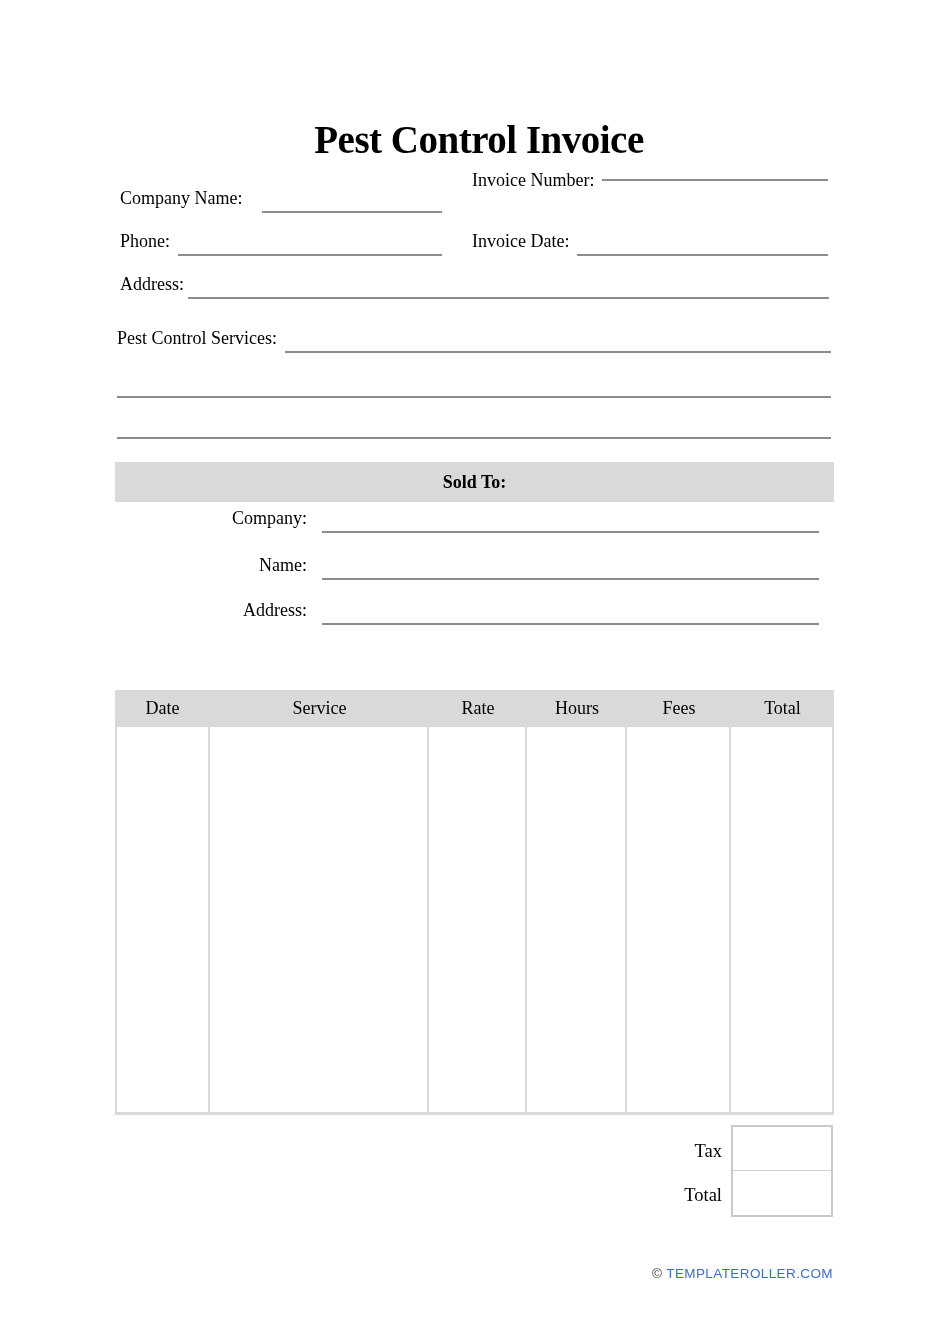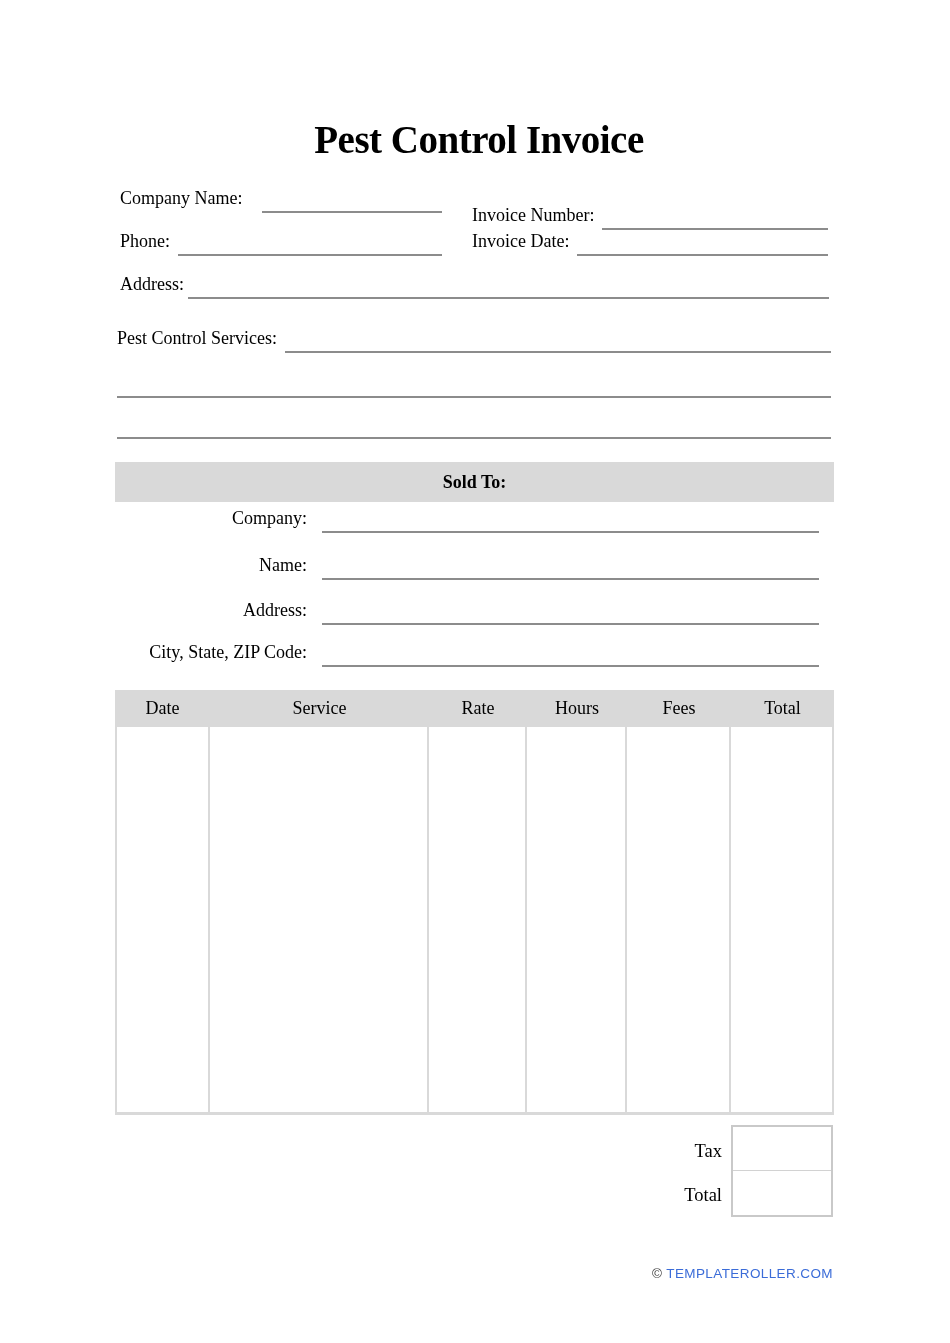--- a/index.html
+++ b/index.html
@@ -139,21 +139,21 @@
 <body>
 
 <div class="page">
 
   <h1 class="title">Pest Control Invoice</h1>
 
   <div class="field" style="top:183px; left:120px; width:322px;gap:12px;">
     <span class="lbl">Company Name:</span>
     <span class="line"></span>
   </div>
-  <div class="field" style="top:200px; left:472px; width:356px;">
+  <div class="field" style="top:165px; left:472px; width:356px;align-items:center;">
     <span class="lbl">Invoice Number:</span>
     <span class="line"></span>
   </div>
   <div class="field" style="top:226px; left:472px; width:356px;">
     <span class="lbl">Invoice Date:</span>
     <span class="line"></span>
   </div>
   <div class="field" style="top:226px; left:120px; width:322px;">
     <span class="lbl">Phone:</span>
     <span class="line"></span>
@@ -177,24 +177,20 @@
   <div class="field2" style="top:503px;">
     <span class="lbl2">Company:</span>
     <span class="line2"></span>
   </div>
   <div class="field2" style="top:550px;">
     <span class="lbl2">Name:</span>
     <span class="line2"></span>
   </div>
   <div class="field2" style="top:595px;">
     <span class="lbl2">Address:</span>
-    <span class="line2"></span>
-  </div>
-  <div class="field2" style="top:637px;">
-    <span class="lbl2">City, State, ZIP Code:</span>
     <span class="line2"></span>
   </div>
 
   <table class="items-table">
     <colgroup>
       <col style="width:95px">
         <col style="width:219px">
         <col style="width:98px">
       <col style="width:100px">
         <col style="width:104px">

